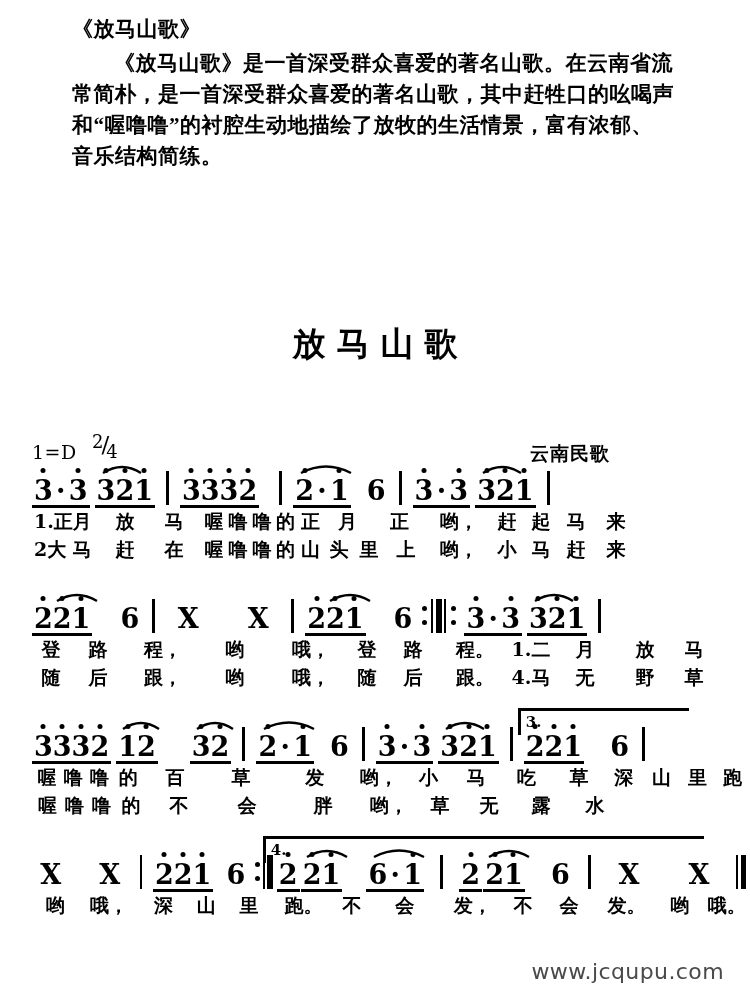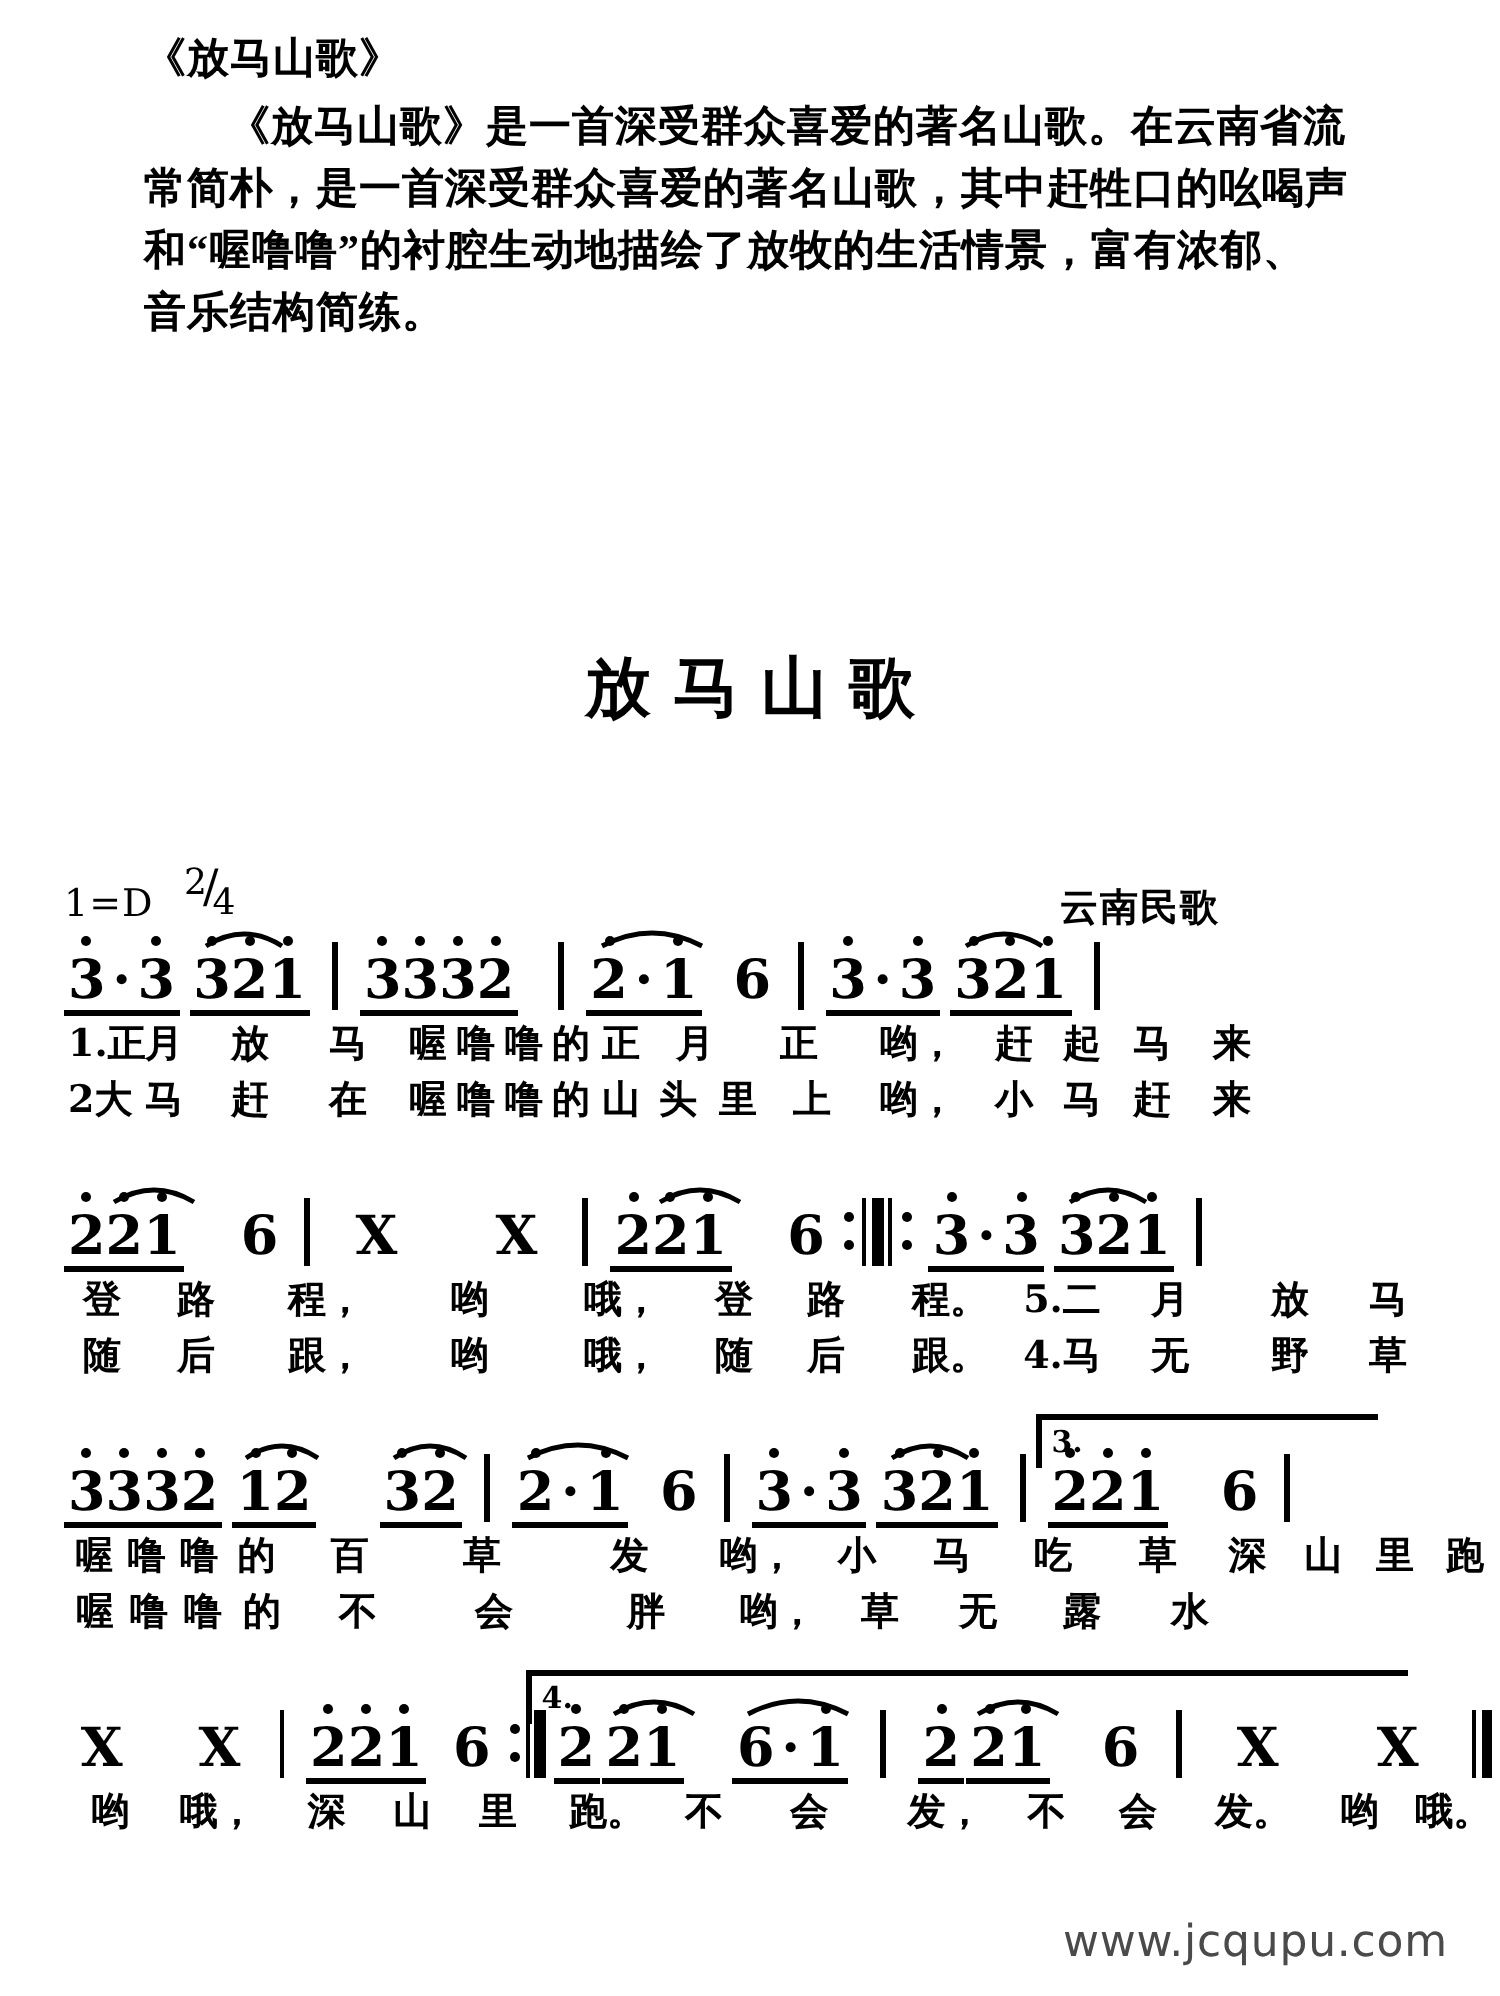--- a/index.html
+++ b/index.html
@@ -430,21 +430,21 @@
     </div>
     <div class="lyric-row">
       <span class="ly" style="width:34px">登</span>
         <span class="ly" style="width:60px">路</span>
         <span class="ly" style="width:70px">程，</span>
         <span class="ly" style="width:74px">哟</span>
         <span class="ly" style="width:78px">哦，</span>
         <span class="ly" style="width:34px">登</span>
         <span class="ly" style="width:58px">路</span>
         <span class="ly" style="width:66px">程。</span>
-        <span class="ly" style="width:46px">5.二</span>
+        <span class="ly" style="width:46px">1.二</span>
         <span class="ly" style="width:62px">月</span>
         <span class="ly" style="width:58px">放</span>
         <span class="ly" style="width:40px">马</span>
     </div>
     <div class="lyric-row">
       <span class="ly" style="width:34px">随</span>
         <span class="ly" style="width:60px">后</span>
         <span class="ly" style="width:70px">跟，</span>
         <span class="ly" style="width:74px">哟</span>
         <span class="ly" style="width:78px">哦，</span>

